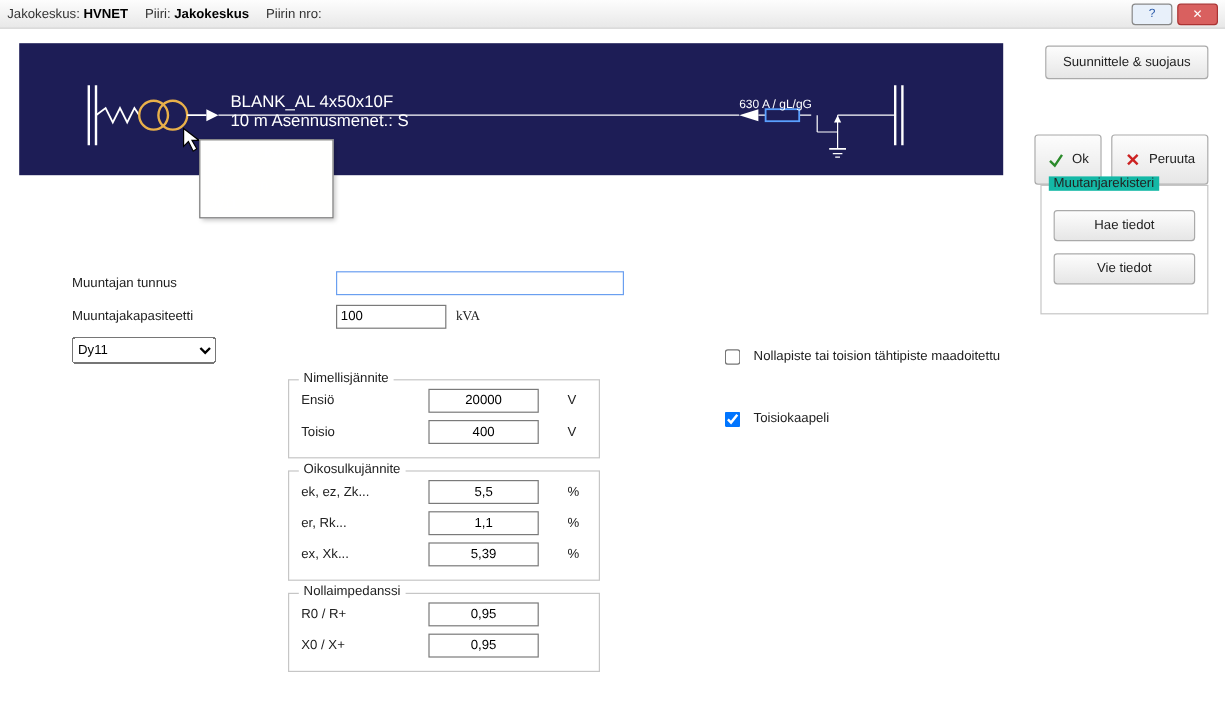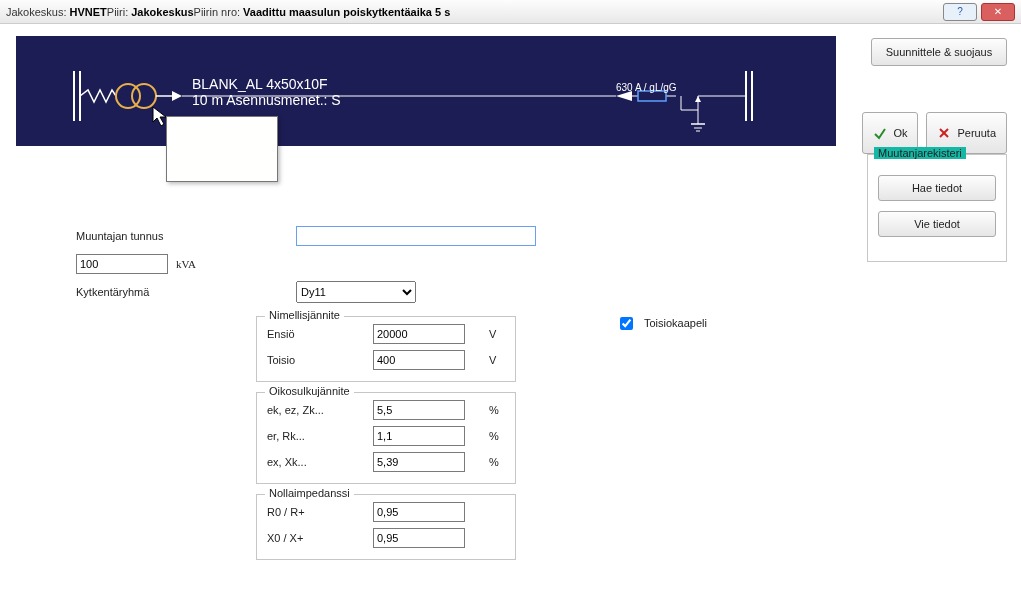--- a/index.html
+++ b/index.html
@@ -14,20 +14,21 @@
     overflow: hidden;
     position: relative;
   }
   .titlebar {
     height: 24px;
     background: linear-gradient(#fdfdfd,#e8e8e8);
     border-bottom: 1px solid #ccc;
     display: flex;
     align-items: center;
     padding: 0 6px;
+    gap: 14px;
   }
   .titlebar .lbl { color:#333; }
   .titlebar .val { color:#000; font-weight:bold; margin-left:3px; }
   .winbtns { margin-left:auto; display:flex; gap:4px; }
   .winbtn { width:34px; height:18px; border:1px solid #888; border-radius:3px; font-size:10px; display:flex; align-items:center; justify-content:center; }
   .winbtn.help { background:#e8f0fa; color:#2a5aaa; }
   .winbtn.close { background:#d9605f; color:#fff; border-color:#a33; }
   .content { position:absolute; top:24px; left:0; right:0; bottom:0; background:#fff; }
   .diagram {
     position:absolute; top:12px; left:16px; width:820px; height:110px;
@@ -57,37 +58,37 @@
   }
   .tooltip {
     position:absolute; top:80px; left:150px; width:112px;
     background:#fffffe; border:1px solid #777; padding:4px 6px; font-size:11px;
     line-height:14px; box-shadow:2px 2px 4px rgba(0,0,0,.25);
   }
   .cursor { position:absolute; top:70px; left:136px; color:#fff; font-size:16px; }
   .panel {
     position:absolute; top:128px; left:0; right:0; bottom:0; padding:18px 26px 0 26px;
   }
-  .form { position:absolute; top:70px; left:76px; width:760px; }
+  .form { position:absolute; top:70px; left:60px; width:760px; }
   .row { display:flex; align-items:center; height:28px; }
   .row .flabel { width:220px; }
   .row input, .row select {
     font:inherit; height:20px;
   }
   .row input.wide { width:240px; border:1px solid #6a9ff0; background:#fff; padding:1px 3px; }
   .row input.num { width:92px; border:1px solid #7a7a7a; padding:1px 3px; }
   .row .unit { margin-left:8px; width:30px;font-family:Liberation Serif, serif; }
   .row select { width:120px; height:22px; }
   .group {
     border:1px solid #c6c6c6; margin-top:10px; width:260px; position:relative; padding:4px 10px 8px 10px;
   }
   .group .legend { position:absolute; top:-8px; left:8px; background:#fff; padding:0 4px; }
   .grouprow { display:flex; align-items:center; height:26px;gap:16px; }
   .grouprow .glabel { width:90px; }
-  .grouprow input { width:92px; height:20px; border:1px solid #7a7a7a; padding:1px 3px; font:inherit; }
+  .grouprow input { width:92px; height:20px; border:1px solid #7a7a7a; padding:1px 3px; font:inherit;text-align:center; }
   .grouprow .gunit { margin-left:8px; }
   .groups { margin-left:180px; }
   .rightcol {
     position:absolute; top:62px; left:540px; width:340px;
   }
   .chk { display:flex; align-items:center; gap:8px; height:26px; }
   .chk input { width:13px; height:13px; }
   .register {
     position:absolute; top:130px; right:14px; width:140px; border:1px solid #c6c6c6; padding:20px 10px 14px 10px;
   }
@@ -99,21 +100,20 @@
   }
   svg.ico { width:14px; height:14px; }
 </style>
 </head>
 <body>
 
 <div class="titlebar">
   <span><span class="lbl">Jakokeskus:</span><span class="val">HVNET</span></span>
   <span><span class="lbl">Piiri:</span><span class="val">Jakokeskus</span></span>
   <span><span class="lbl">Piirin nro:</span></span>
-  <span class="val">Vaadittu maasulun poiskytkentäaika 5 s</span>
   <div class="winbtns">
     <div class="winbtn help">?</div>
     <div class="winbtn close">✕</div>
   </div>
 </div>
 
 <div class="content">
 
   <div class="diagram">
     <svg width="820" height="110" viewBox="0 0 820 110">
@@ -190,25 +190,25 @@
     <div class="rbtn">Vie tiedot</div>
   </div>
 
   <div class="panel">
     <div class="form">
       <div class="row">
         <div class="flabel">Muuntajan tunnus</div>
         <input class="wide" value="" style="">
       </div>
       <div class="row">
+        <div class="flabel">Muuntajakapasiteetti</div>
         <input class="num" value="100" style="">
         <span class="unit">kVA</span>
       </div>
       <div class="row">
-        <div class="flabel">Kytkentäryhmä</div>
         <select><option>Dy11</option></select>
       </div>
 
       <div class="groups">
         <div class="group">
           <div class="legend">Nimellisjännite</div>
           <div class="grouprow">
             <span class="glabel">Ensiö</span>
             <input value="20000" style="">
             <span class="gunit">V</span>
@@ -246,20 +246,24 @@
             <input value="0,95" style="">
           </div>
           <div class="grouprow">
             <span class="glabel">X0 / X+</span>
             <input value="0,95" style="">
           </div>
         </div>
       </div>
 
       <div class="rightcol">
+        <div class="chk">
+          <input type="checkbox" style="">
+          <span>Nollapiste tai toision tähtipiste maadoitettu</span>
+        </div>
         <div style="height:26px"></div>
         <div class="chk">
           <input type="checkbox" checked="" style="">
           <span>Toisiokaapeli</span>
         </div>
       </div>
 
     </div>
   </div>
 

